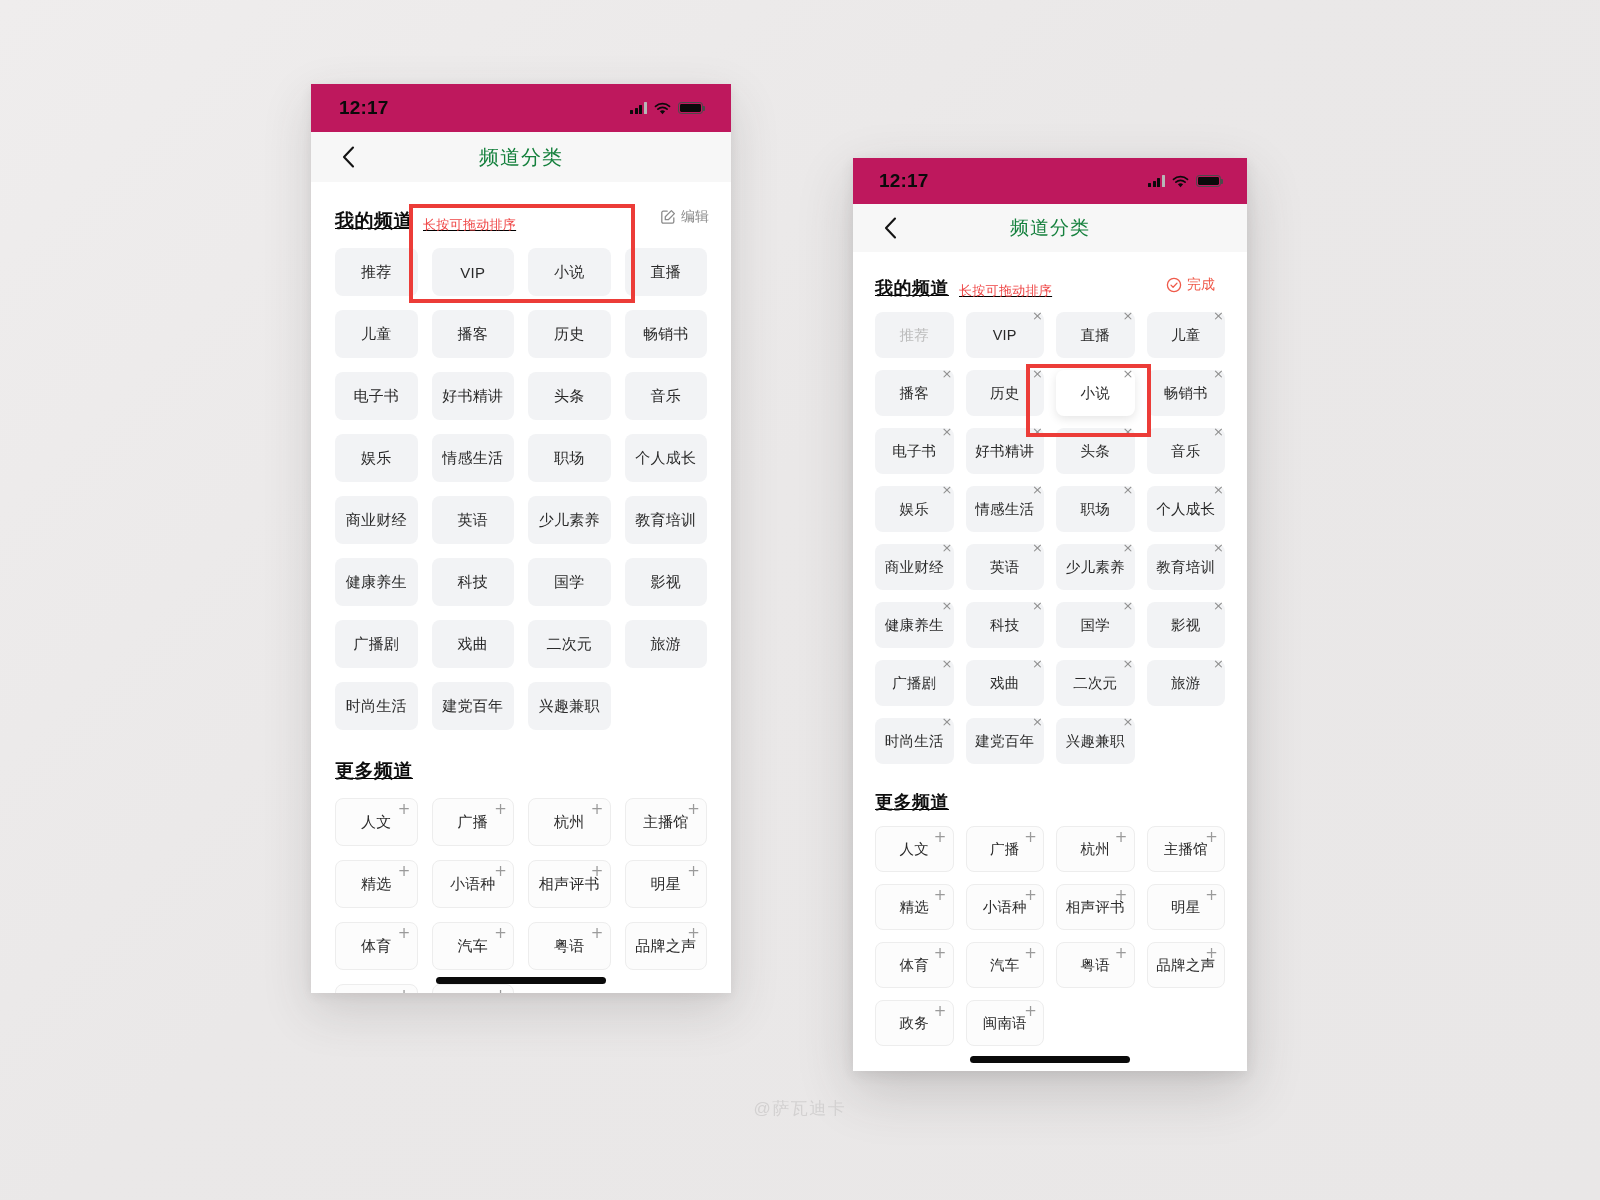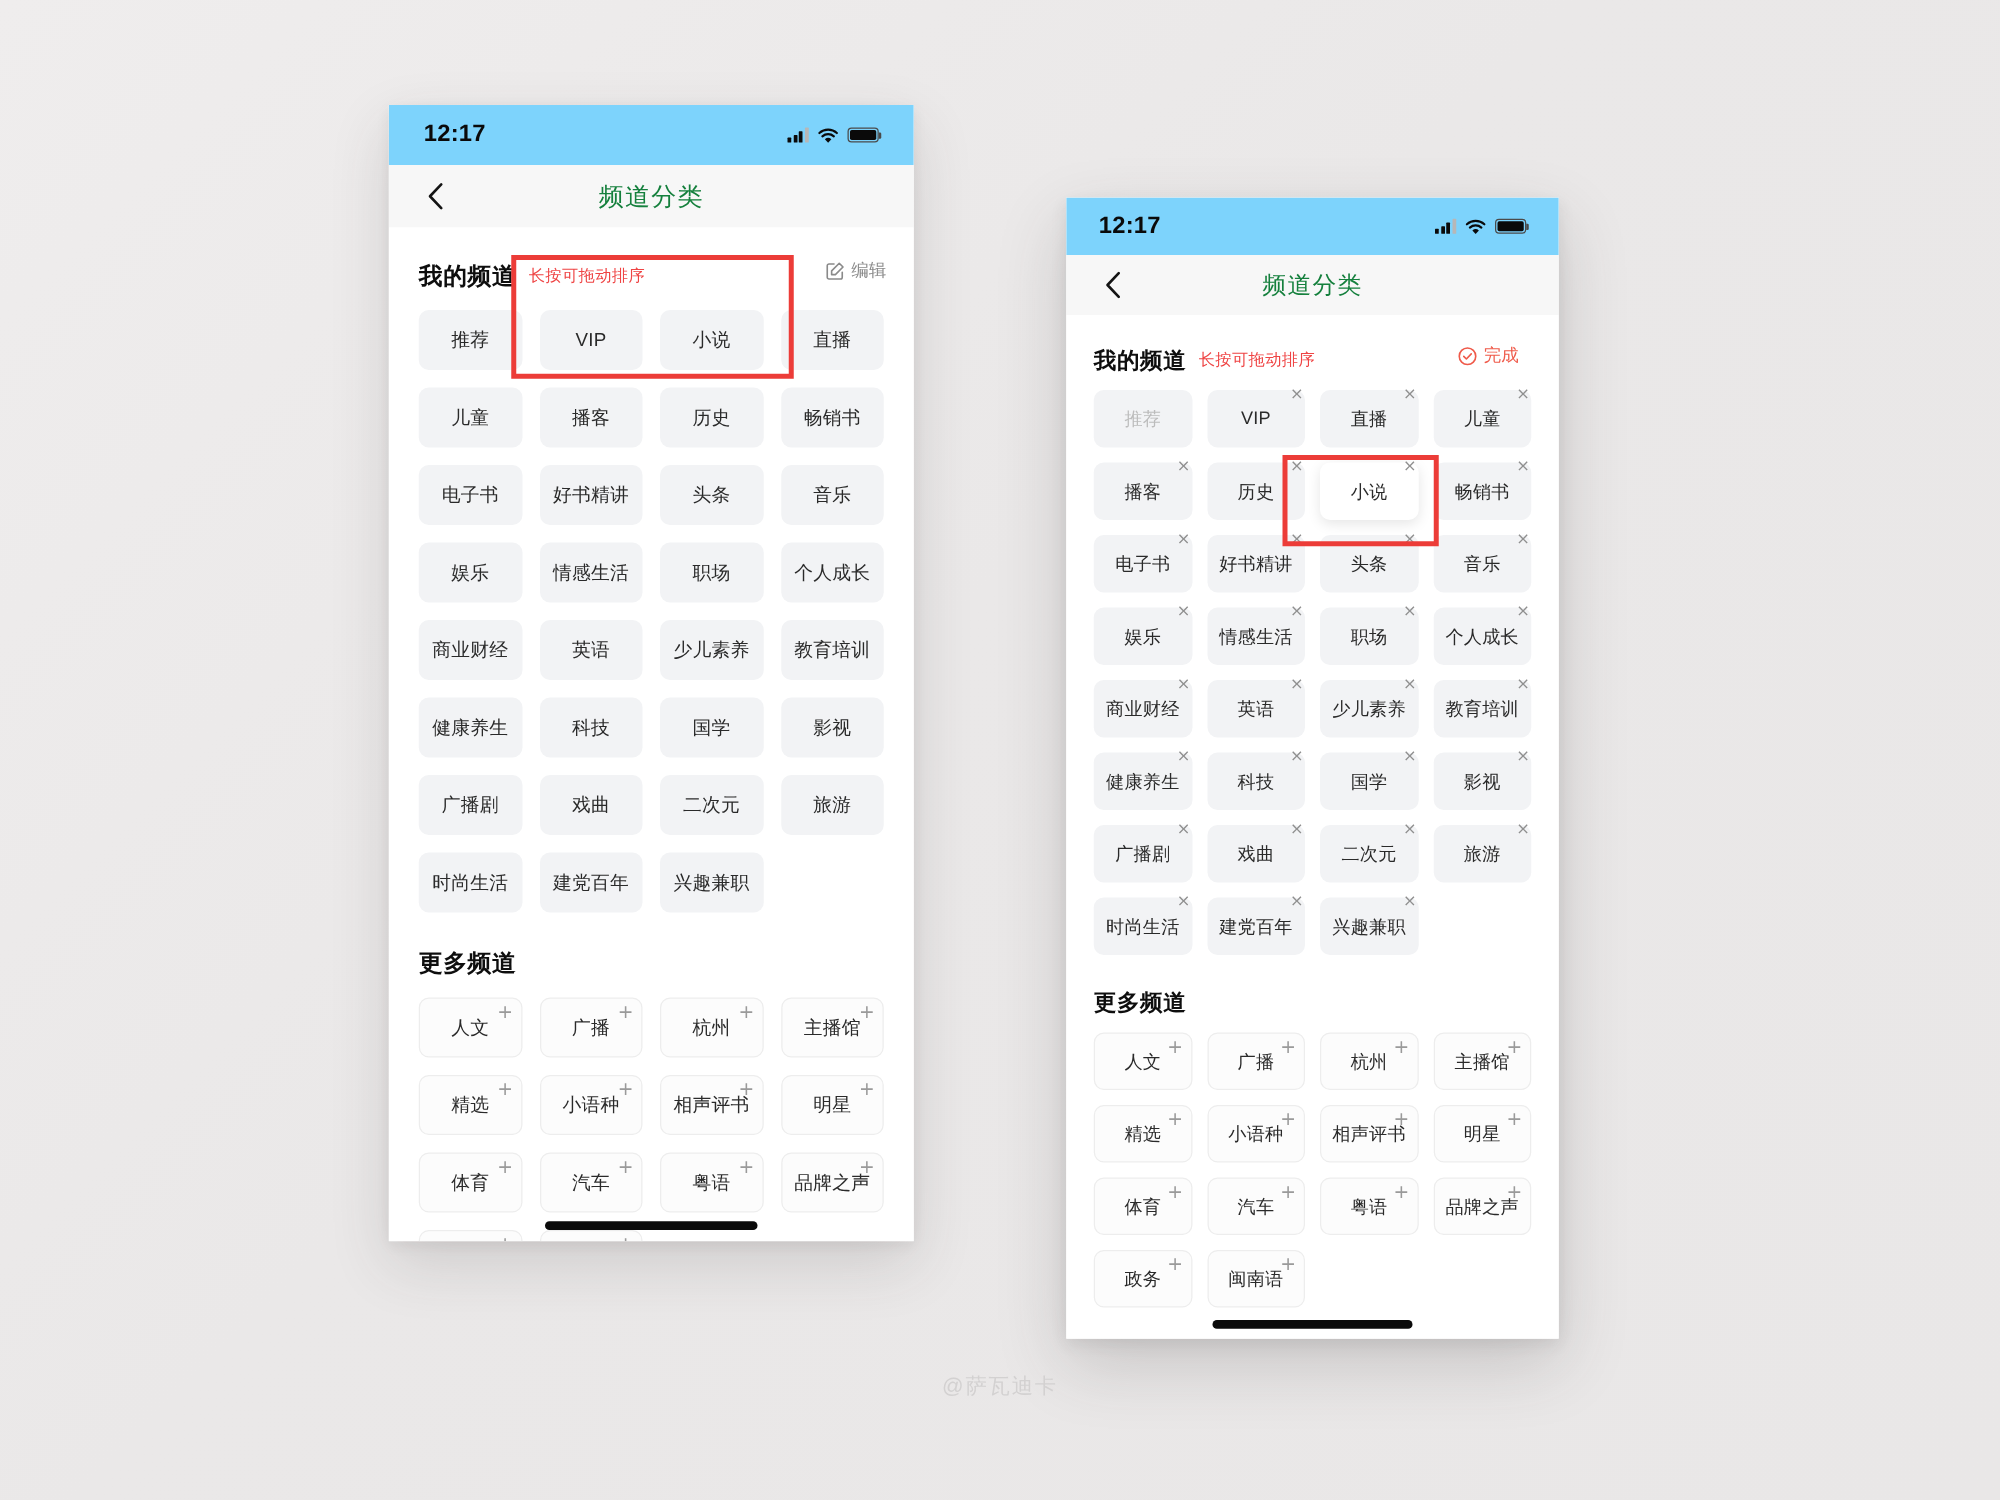--- a/index.html
+++ b/index.html
@@ -29,21 +29,21 @@
   #phone-right {
     left: 853px; top: 158px;
     width: 394px; height: 913px;
     box-shadow: 0 20px 52px rgba(60,55,55,.20), 0 4px 12px rgba(60,55,55,.10);
   }
 
   
   .statusbar {
     position: relative;
     height: 46px;
-    background: #7dd3fc;
+    background: #be185d;
     display: flex; align-items: center;
     justify-content: space-between;
   }
   .sb-time {
     font-size: 19px; font-weight: bold; color: #0a0a0a;
     letter-spacing: .2px;
   }
   #phone-left .statusbar { padding: 0 28px 0 28px; height: 48px; }
   #phone-right .statusbar { padding: 0 26px 0 26px; height: 46px; }
   .sb-icons { display: flex; align-items: center; gap: 7px; }
@@ -89,23 +89,24 @@
   .body {
     background: #ffffff;
     position: relative;
     height: calc(100% - 98px);
     overflow: hidden;
   }
   #phone-right .body { height: calc(100% - 94px); }
 
   
   .sec-head {
-    display: flex; align-items: center;
+    display: flex; align-items: flex-end;
     padding: 26px 24px 0 24px;
     position: relative;
+    text-decoration: underline;
   }
   #phone-right .sec-head { padding: 24px 22px 0 22px; }
   .sec-title {
     font-size: 19px; font-weight: bold; color: #0e0e0e; letter-spacing: .5px;
   }
   #phone-right .sec-title { font-size: 18px; }
   .sec-hint {
     font-size: 13px; color: #ef4444; margin-left: 10px; letter-spacing: .3px;
   }
   .sec-action {

